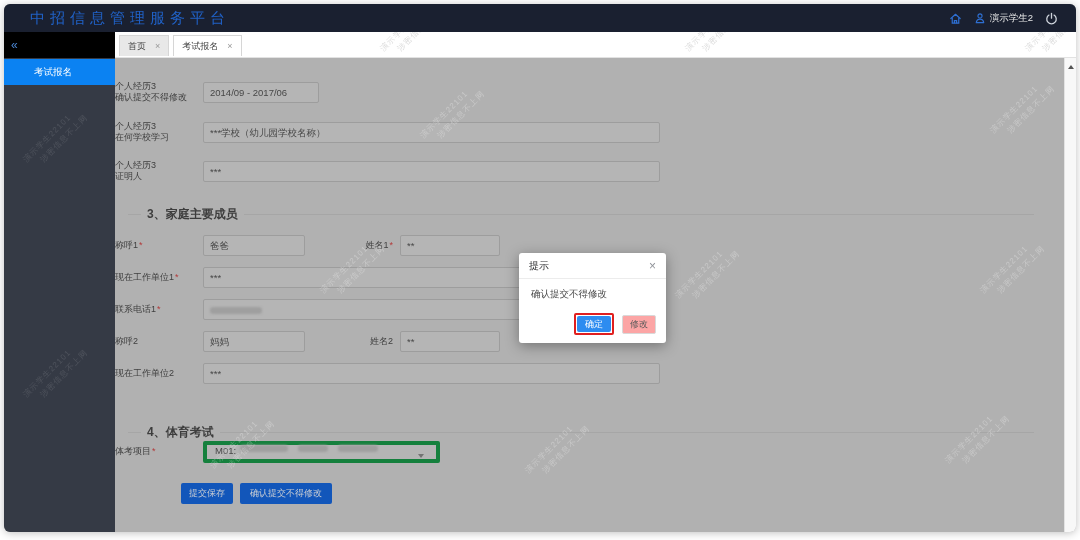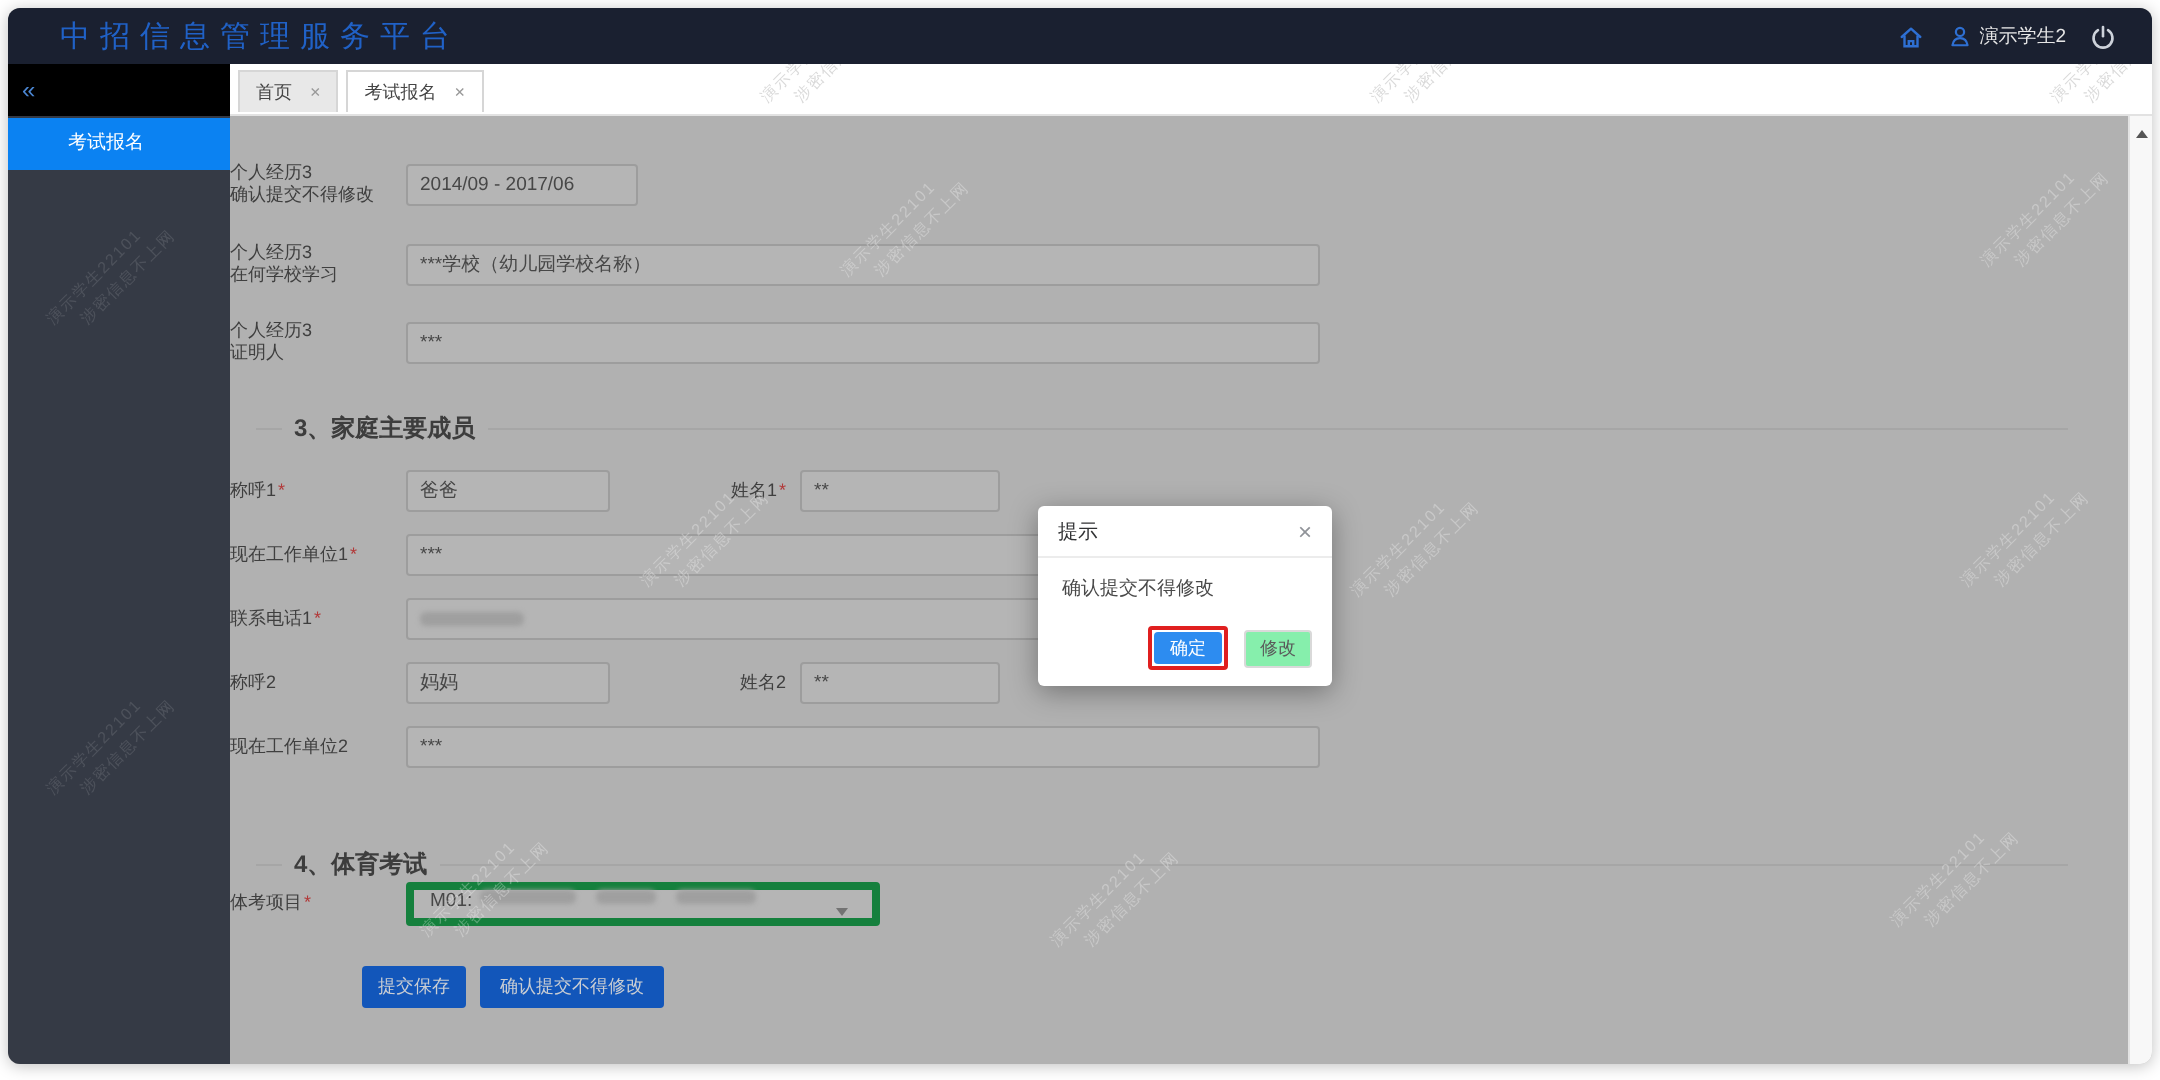--- a/index.html
+++ b/index.html
@@ -73,21 +73,21 @@
   .modal-head{height:25px;display:flex;align-items:center;justify-content:space-between;
     padding:0 10px;border-bottom:1px solid #ececec;}
   .modal-title{font-size:10px;color:#303133;}
   .modal-x{font-size:12px;color:#909399;cursor:pointer;line-height:1;}
   .modal-body{padding:9px 12px 0;font-size:9.5px;color:#4a4a4a;}
   .modal-foot{margin-top:auto;display:flex;align-items:center;justify-content:flex-end;
     gap:8px;padding:0 10px 8px;}
   .annotation{border:2px solid #e01f1f;border-radius:2px;padding:1px;display:inline-flex;}
   .btn-ok{width:34px;height:16px;background:#2d8cf0;color:#fff;border:none;border-radius:2px;
     font-size:9px;cursor:pointer;padding:0;}
-  .btn-modify{width:34px;height:19px;background:#86efac;color:#5a5a5a;border:1px solid #d9d9d9;
+  .btn-modify{width:34px;height:19px;background:#fca5a5;color:#5a5a5a;border:1px solid #d9d9d9;
     border-radius:2px;font-size:9px;cursor:pointer;padding:0;}
 </style>
 </head>
 <body>
 
 <div class="app">
 
   <header class="topbar">
     <div class="brand">中招信息管理服务平台</div>
     <div class="topbar-right">

